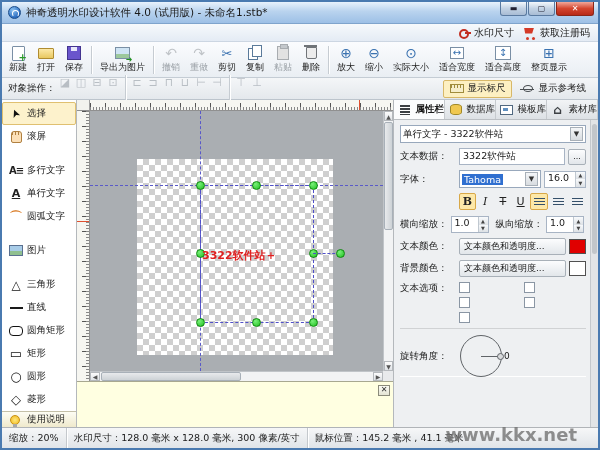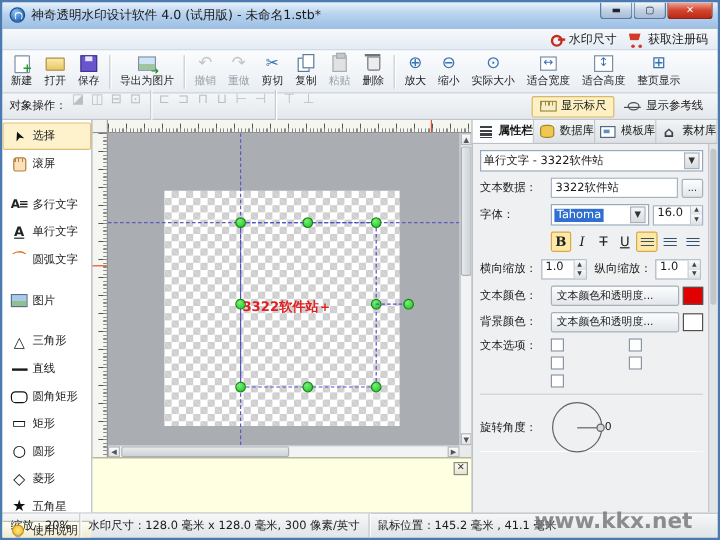--- a/index.html
+++ b/index.html
@@ -365,23 +365,20 @@
             <span>圆角矩形</span>
           </div><div class="tool tool-rect">
             <span class="icon rect-icon"></span>
             <span>矩形</span>
           </div><div class="tool tool-circle">
             <span class="icon circle-icon"></span>
             <span>圆形</span>
           </div><div class="tool tool-diamond">
             <span class="icon diamond-icon"></span>
             <span>菱形</span>
-          </div><div class="tool tool-star">
-            <span class="icon star-icon"></span>
-            <span>五角星</span>
           </div></div>
       <div class="helpbtn">
         <span class="icon bulb-icon"></span>
         <span>使用说明</span>
       </div>
     </div>
 
     <div class="centercol">
       <div class="canvasregion">
         <div class="rulercorner"></div>

